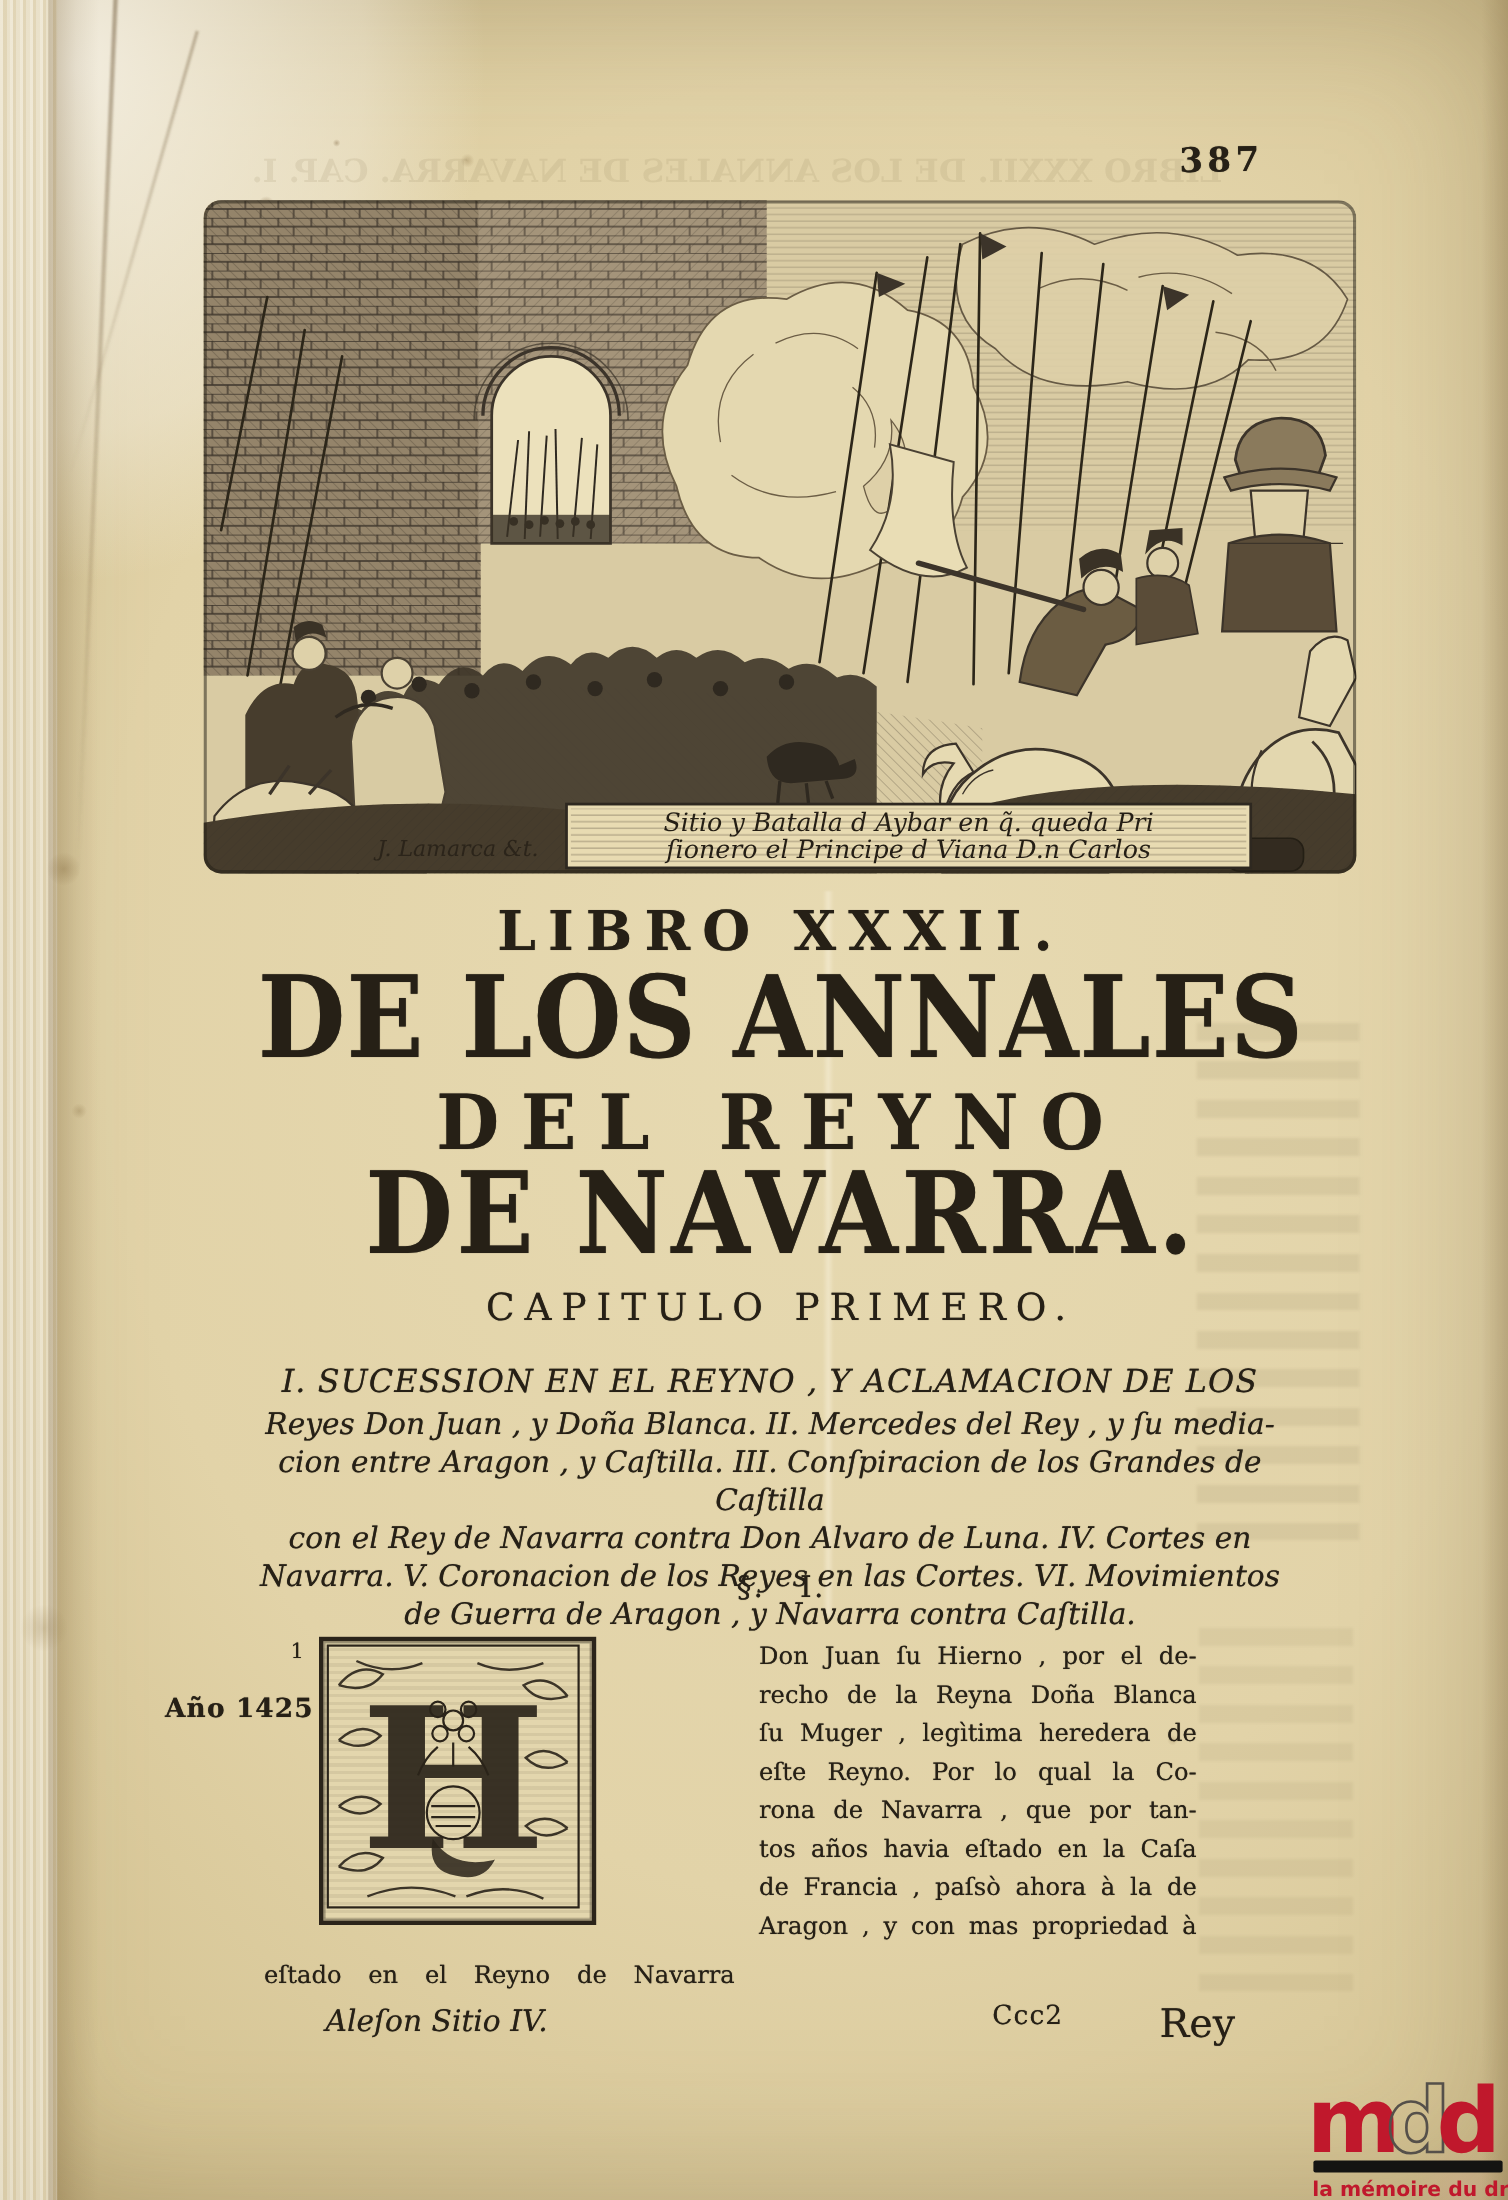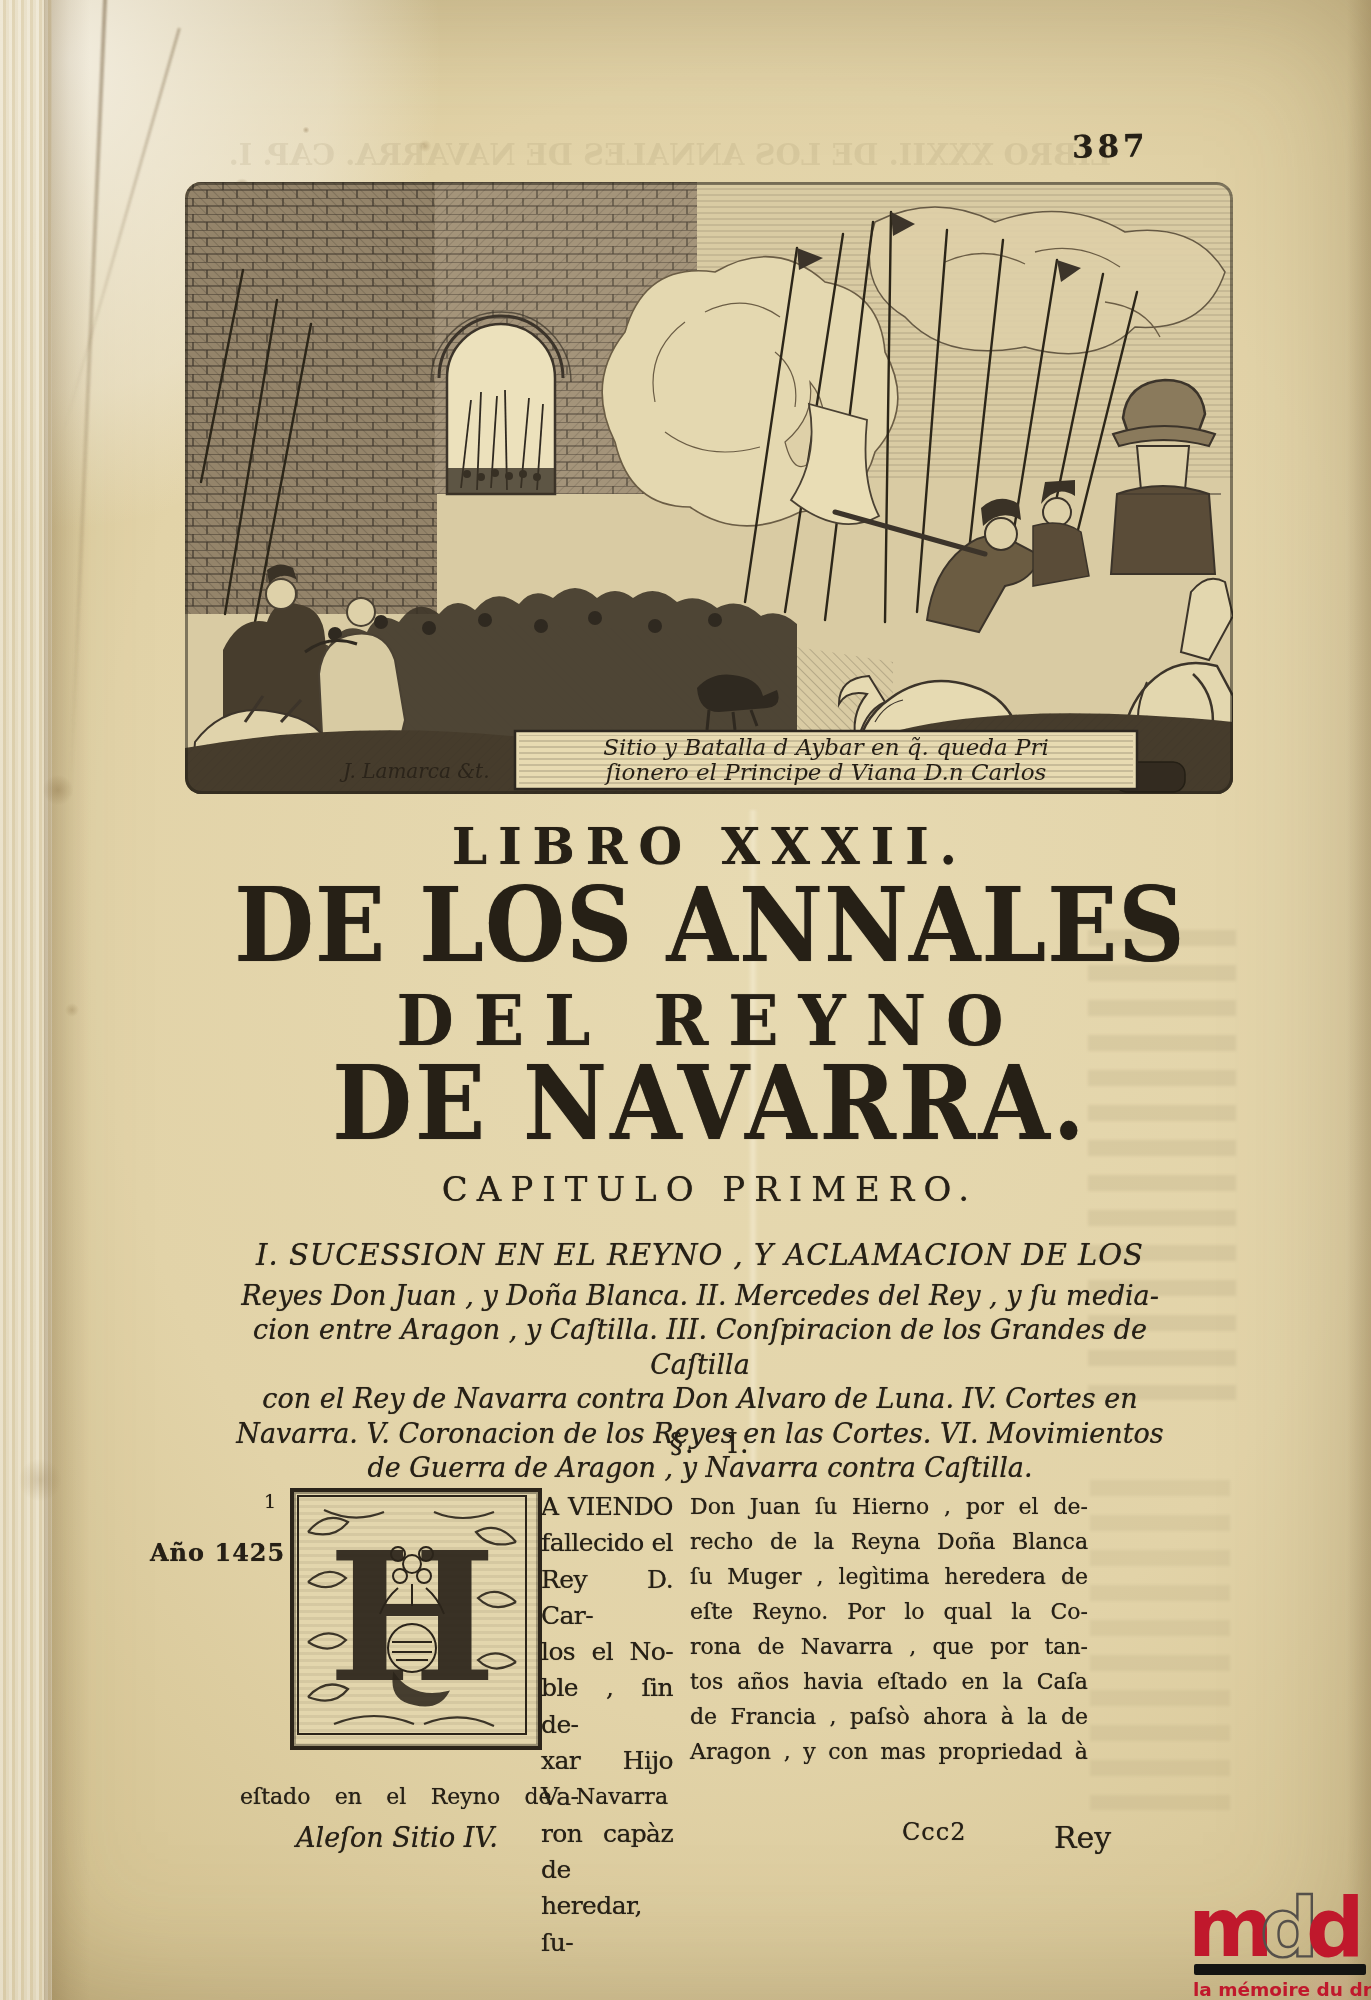--- a/index.html
+++ b/index.html
@@ -63,21 +63,21 @@
   .argument .a1{font-size:29px;letter-spacing:1px;margin-bottom:6px;}
   .argument div{font-size:27px;line-height:34.5px;}
   .section-head{top:1430px;font-size:27px;letter-spacing:2px;white-space:pre;}
   .capline{font-size:25px;letter-spacing:-.6px;line-height:36.3px;
     text-align:justify;text-align-last:justify;}
   .jline{font-size:22px;line-height:35px;text-align:justify;text-align-last:justify;}
   .marg-num{left:264px;top:1490px;font-size:19px;}
   .marg-year{left:150px;top:1538px;font-size:24px;font-weight:bold;letter-spacing:1px;}
   .foot-sig{left:296px;top:1822px;font-size:27px;font-style:italic;}
   .foot-mark{left:902px;top:1818px;font-size:24px;letter-spacing:1px;}
-  .foot-catch{left:1054px;top:1820px;font-size:30px;}
+  .foot-catch{left:1054px;top:1820px;font-size:36px;}
   .dropcap-box{left:290px;top:1488px;width:244px;height:254px;
     border:4px solid #2b241a;box-shadow:0 0 0 2px rgba(43,36,26,.35) inset;
     background:repeating-linear-gradient(0deg,rgba(90,78,56,.10) 0 3px,transparent 3px 7px),#e3d6ad;}
 </style>
 </head>
 <body>
 
 <div id="stage">
 
   <div class="abs corner-light"></div>
@@ -289,30 +289,20 @@
           <circle cx="130" cy="84" r="7"></circle>
         <path d="M118 92 v22 M104 96 q-12 10 -18 26 M132 96 q12 10 18 26"></path>
         <circle cx="118" cy="156" r="24"></circle>
         <path d="M98 150 h40 M98 160 h40 M102 168 h32"></path>
         <path d="M100 182 q18 26 54 18 q-10 18 -34 12 q-24 -4 -20 -30z" fill="#2b241a" opacity=".85"></path>
       </g>
       <text x="118" y="188" text-anchor="middle" font-family="DejaVu Serif, serif" font-weight="bold" font-size="178" fill="#2b241a" opacity=".92">H</text>
     </svg>
   </div>
 
-  <div class="abs ink" style="left:541px;top:1489px;width:132px;">
-    <div class="capline">A VIENDO</div>
-    <div class="capline">fallecido el</div>
-    <div class="capline">Rey D. Car-</div>
-    <div class="capline">los el No-</div>
-    <div class="capline">ble , ſin de-</div>
-    <div class="capline">xar Hijo Va-</div>
-    <div class="capline">ron capàz de</div>
-    <div class="capline">heredar, ſu-</div>
-  </div>
   <div class="abs ink jline" style="left:240px;top:1779px;width:428px;">eſtado en el Reyno de Navarra</div>
 
   <div class="abs ink" style="left:690px;top:1489px;width:398px;">
     <div class="jline">Don Juan ſu Hierno , por el de-</div>
     <div class="jline">recho de la Reyna Doña Blanca</div>
     <div class="jline">ſu Muger , legìtima heredera de</div>
     <div class="jline">eſte Reyno. Por lo qual la Co-</div>
     <div class="jline">rona de Navarra , que por tan-</div>
     <div class="jline">tos años havia eſtado en la Caſa</div>
     <div class="jline">de Francia , paſsò ahora à la de</div>

